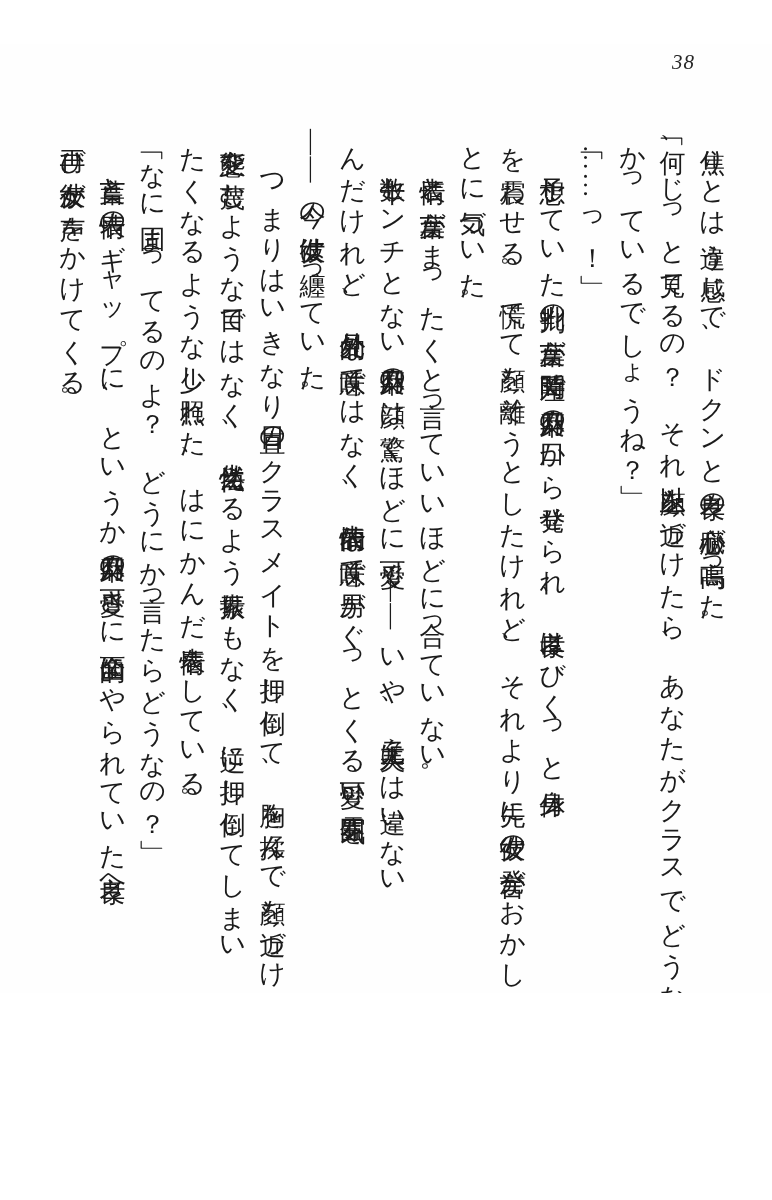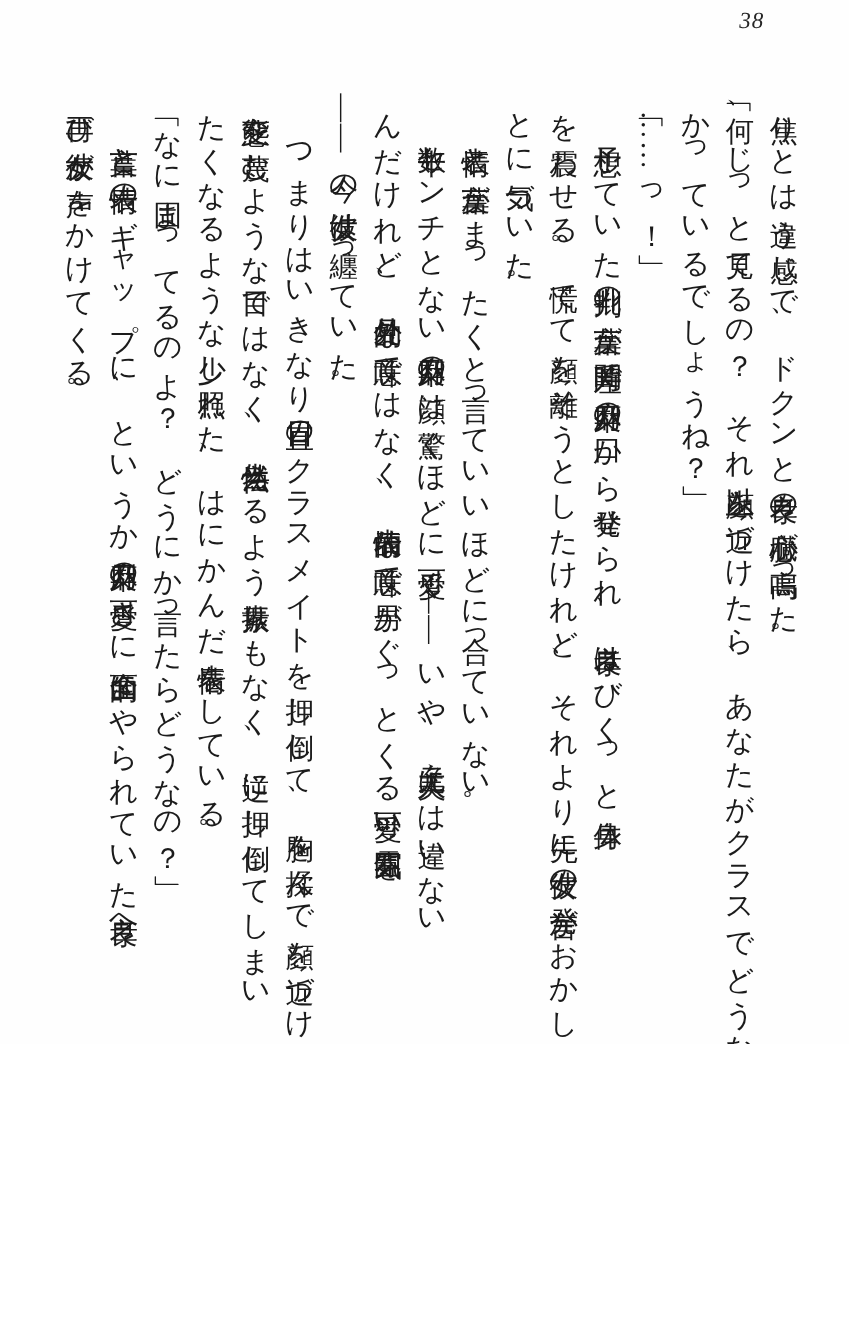--- a/index.html
+++ b/index.html
@@ -7,20 +7,21 @@
     padding: 0;
     background: #ffffff;
   }
   .page {
     position: relative;
     width: 772px;
     height: 949px;
     background: #fefefe;
     overflow: hidden;
     font-family: "Liberation Serif", "DejaVu Serif", serif;
+    margin-top: 44px;
   }
   .page-number {
     position: absolute;
     top: 6px;
     left: 672px;
     font-size: 21px;
     font-style: italic;
     color: #262626;
     letter-spacing: 1px;
   }

